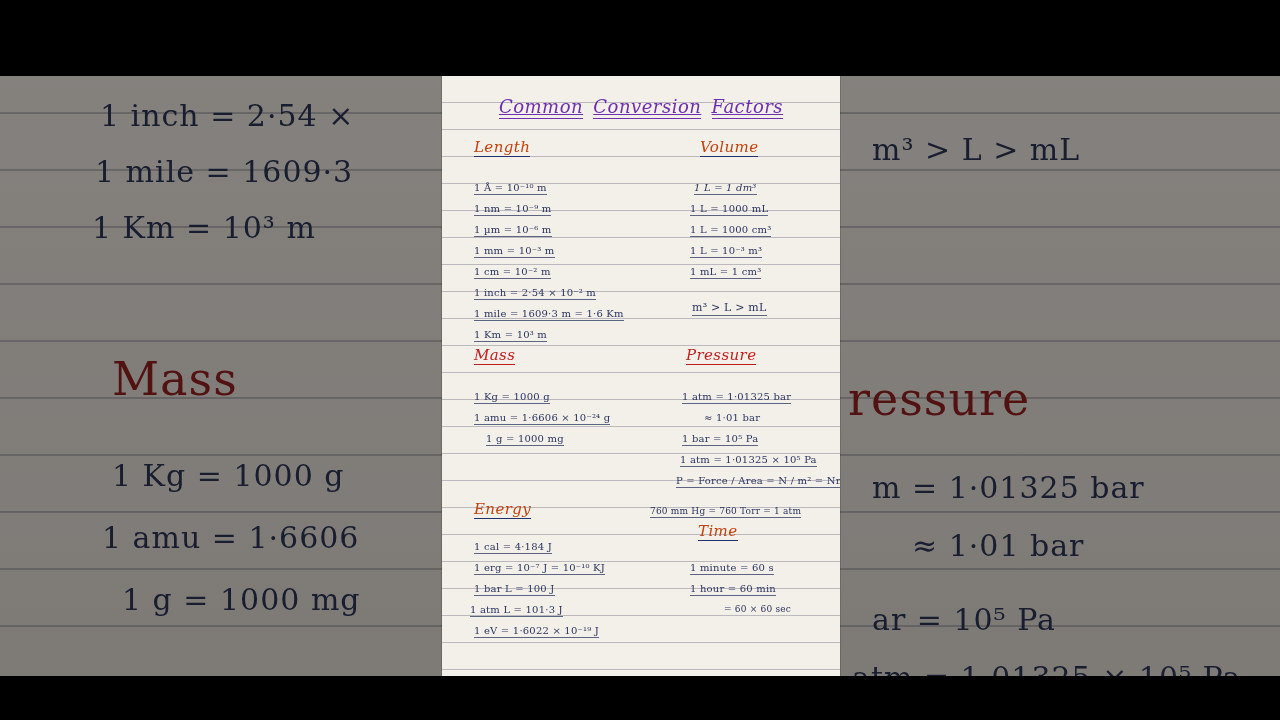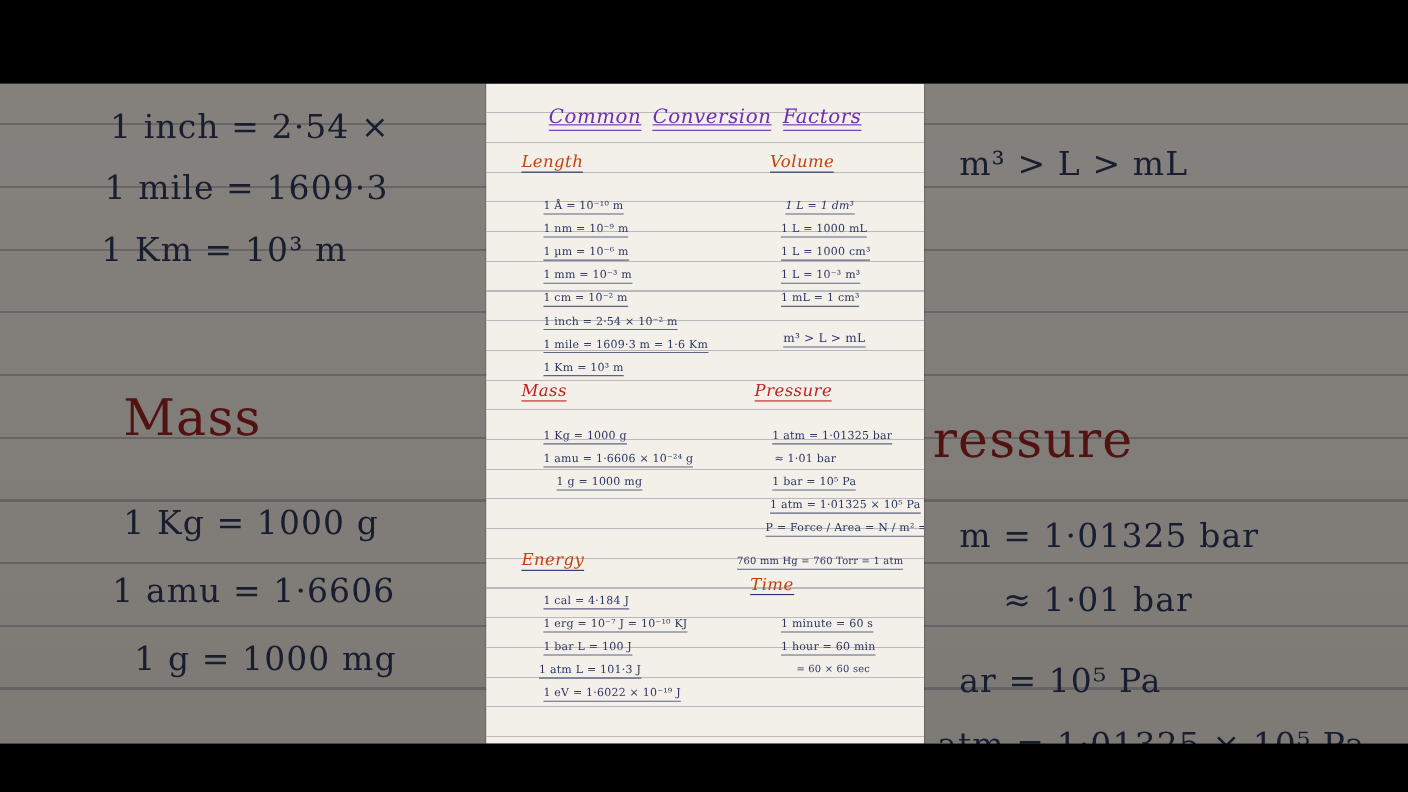--- a/index.html
+++ b/index.html
@@ -127,21 +127,21 @@
   .sec-title.red  { color: #c01f1f; border-bottom: 1.2px solid #c01f1f; }
 
   .eq {
     position: absolute;
     font-family: "DejaVu Serif", serif;
     font-size: 10px;
     color: #2b3560;
     white-space: nowrap;
     letter-spacing: 0.2px;
   }
-  .eq.u { border-bottom: 1px solid rgba(43,53,96,0.75); padding-bottom: 1px; margin-left: 20px; }
+  .eq.u { border-bottom: 1px solid rgba(43,53,96,0.75); padding-bottom: 1px; }
 </style>
 </head>
 <body>
 
 <div id="stage">
 
   <div class="bg-zoom">
     <div class="paper-lines"></div>
 
     <div class="bg-text" style="left:110px; top:-8px; font-size:30px;">1 mm = 10⁻³ m</div>
@@ -209,21 +209,21 @@
       <div class="eq u" style="left:234px; top:399px;">P = Force / Area = N / m² = Nm⁻² = Pa</div>
       <div class="eq u" style="left:208px; top:430px; font-size:9px;">760 mm Hg = 760 Torr = 1 atm</div>
 
       <div class="sec-title blue" style="left:32px; top:424px;">Energy</div>
       <div class="eq u" style="left:32px; top:465px;">1 cal = 4·184 J</div>
       <div class="eq u" style="left:32px; top:486px;">1 erg = 10⁻⁷ J = 10⁻¹⁰ KJ</div>
       <div class="eq u" style="left:32px; top:507px;">1 bar L = 100 J</div>
       <div class="eq u" style="left:28px; top:528px;">1 atm L = 101·3 J</div>
       <div class="eq u" style="left:32px; top:549px;">1 eV = 1·6022 × 10⁻¹⁹ J</div>
 
-      <div class="sec-title blue" style="left:240px; top:446px;">Time</div>
+      <div class="sec-title blue" style="left:256px; top:446px;">Time</div>
       <div class="eq u" style="left:248px; top:486px;">1 minute = 60 s</div>
       <div class="eq u" style="left:248px; top:507px;">1 hour = 60 min</div>
       <div class="eq" style="left:282px; top:528px; font-size:9px;">= 60 × 60 sec</div>
 
     </div>
   </div>
 
 </div>
 
 </body></html>

